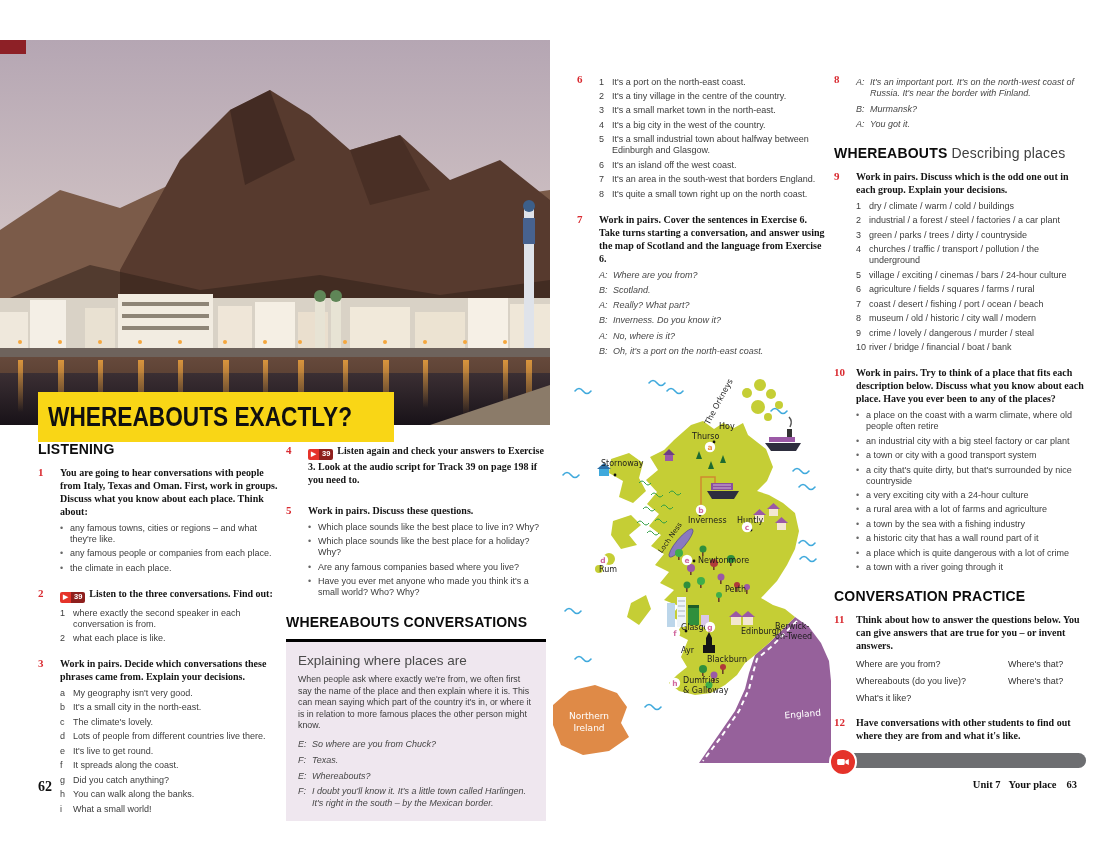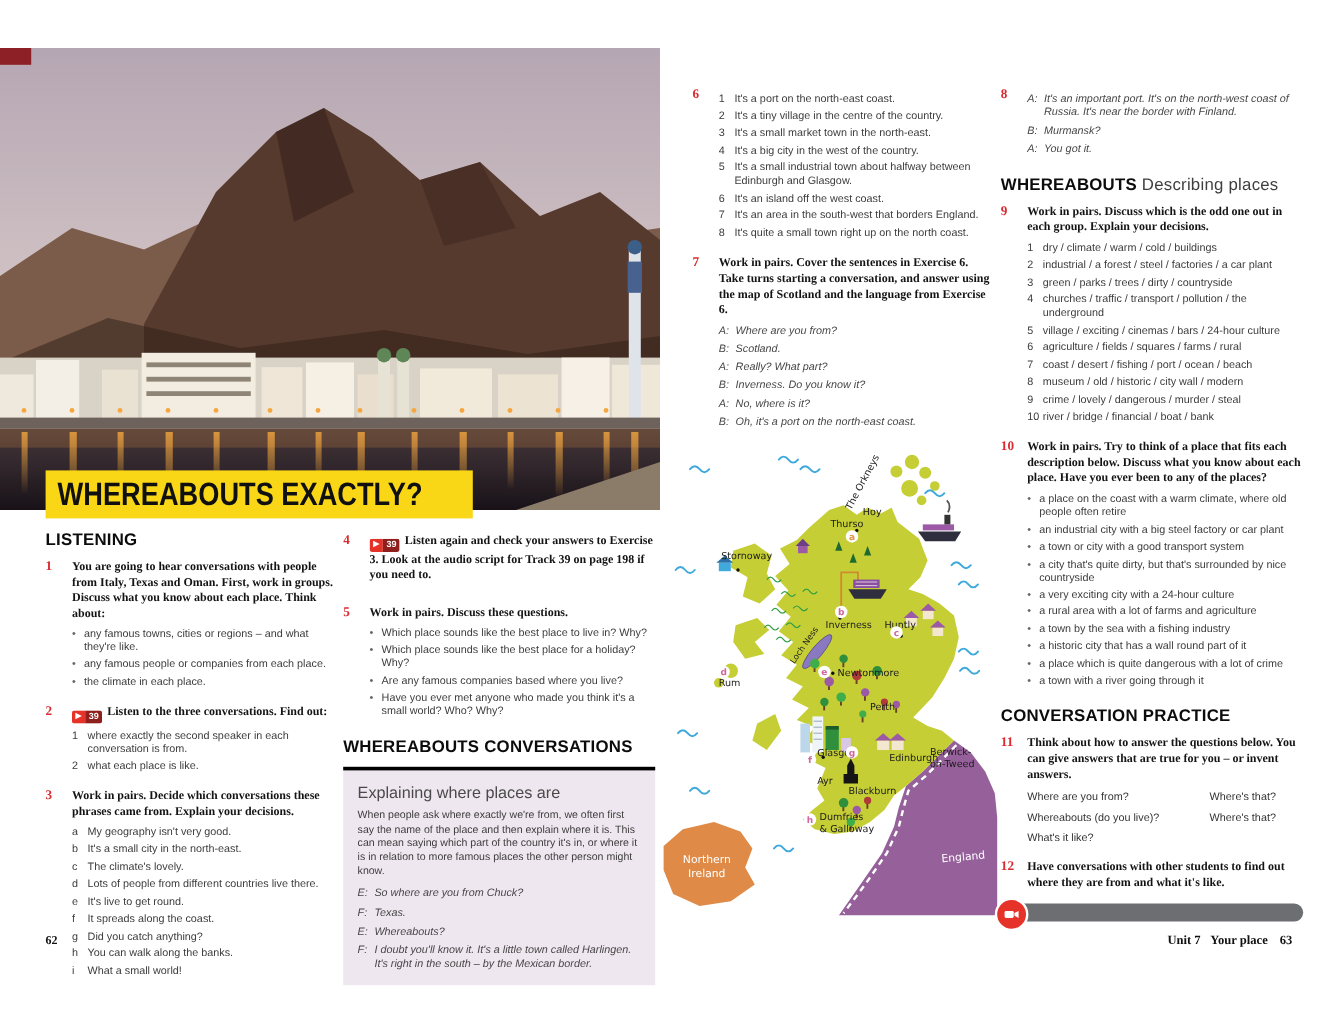--- a/index.html
+++ b/index.html
@@ -1,21 +1,21 @@
 <!DOCTYPE html>
 <html><head>
 <meta charset="utf-8">
 <style>
   html,body{margin:0;padding:0;background:#fff;}
   #page{position:relative;width:1100px;height:860px;background:#ffffff;overflow:hidden;
         font-family:"Liberation Sans",sans-serif;}
 
   
   #photo{position:absolute;left:0;top:40px;width:550px;height:385px;}
-  #title-bar{position:absolute;left:38px;top:392px;width:356px;height:40px;background:#f9d616;
+  #title-bar{position:absolute;left:38px;top:392px;width:356px;height:50px;background:#f9d616;
              display:flex;align-items:center;padding-left:10px;box-sizing:border-box;}
   #title-bar span{font-weight:bold;font-size:27px;color:#101010;letter-spacing:0;
                   transform:scaleX(.84);transform-origin:left center;white-space:nowrap;
                   font-family:"Liberation Sans",sans-serif;}
 
   
   .col{position:absolute;}
   #col-l1{left:38px;top:441px;width:240px;}
   #col-l2{left:286px;top:444px;width:260px;}
   #col-r1{left:577px;top:73px;width:248px;}
@@ -51,21 +51,21 @@
 
   .qa{display:grid;grid-template-columns:152px 1fr;row-gap:7px;font-size:9px;color:#333;margin-top:7px;}
 
   .dvd{position:relative;margin-top:11px;background:#6d6e71;border-radius:8px;height:15px;
        display:flex;align-items:center;padding-left:26px;box-sizing:border-box;width:252px;}
   .dvd span{color:#fff;font-weight:bold;font-size:7.8px;white-space:nowrap;margin-top:44px;}
   .dvd .cam{position:absolute;left:-5px;top:-5px;width:24px;height:24px;background:#e5332a;
             border-radius:50%;border:2px solid #fff;display:flex;align-items:center;justify-content:center;box-sizing:content-box;}
 
   #pn-left{position:absolute;left:38px;top:779px;font-family:"Liberation Serif",serif;
-           font-weight:bold;font-size:10px;color:#111;}
+           font-weight:bold;font-size:14px;color:#111;}
   #footer-right{position:absolute;right:15px;top:779px;font-family:"Liberation Serif",serif;
                 font-size:10.5px;color:#111;}
   #footer-right b{margin-right:8px;}
   #footer-right .topic{margin-right:10px;font-weight:bold;}
 </style>
 </head>
 <body>
 
 <div id="page">
 

